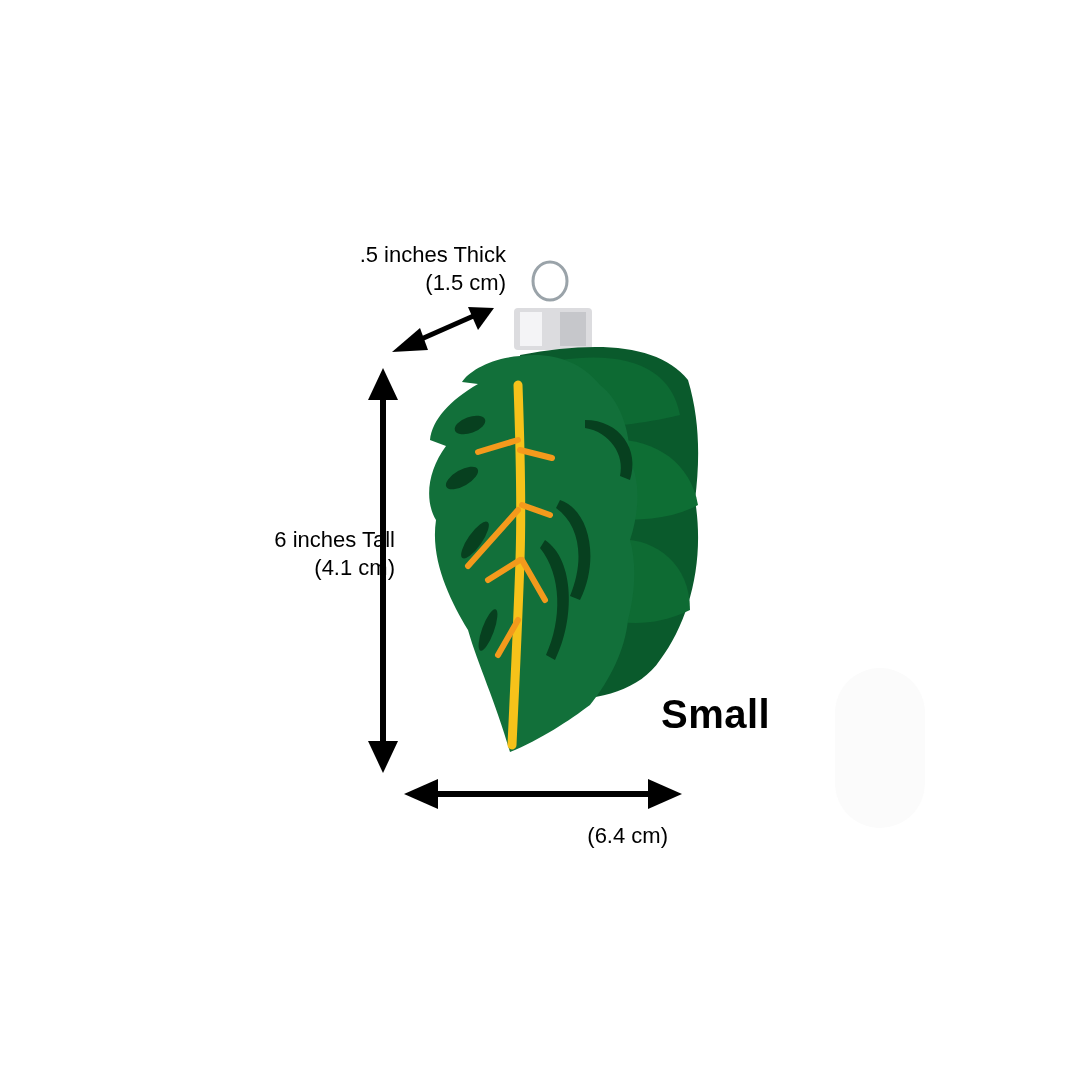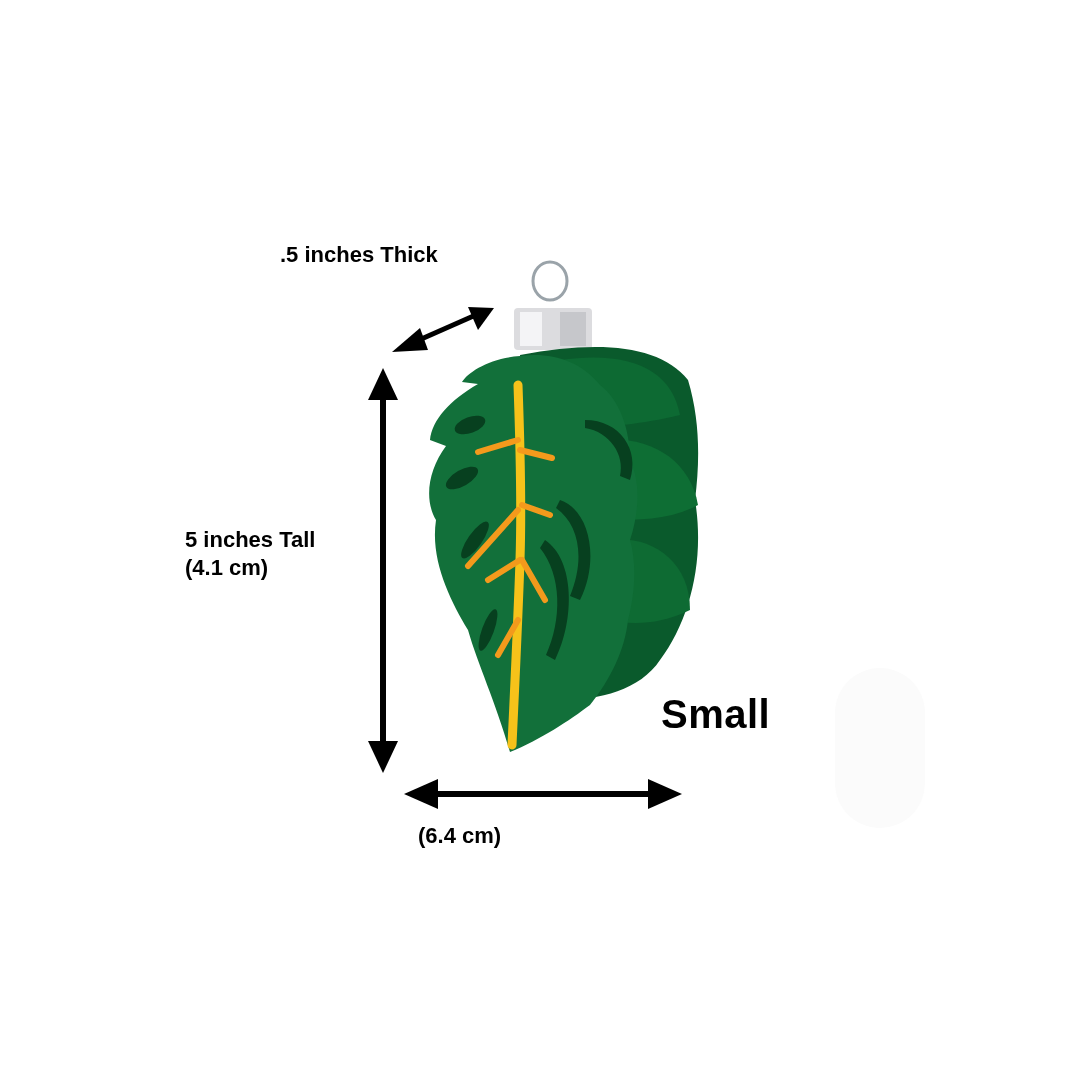--- a/index.html
+++ b/index.html
@@ -1,18 +1,18 @@
 <!DOCTYPE html>
 <html><head>
   <meta charset="utf-8">
   <style>
     html, body { margin: 0; padding: 0; background: #ffffff; }
     body { width: 1080px; height: 1080px; position: relative; overflow: hidden;
            font-family: "Liberation Sans", sans-serif; color: #000; }
-    .label { position: absolute; font-weight: bold; text-align: left; line-height: 1.25; }
+    .label { position: absolute; font-weight: normal; text-align: right; line-height: 1.25; }
     .label span { display: block; }
     .dim-label { font-size: 22px; }
     #thick-label { left: 280px; top: 241px; width: 226px; }
     #tall-label { left: 185px; top: 526px; width: 210px; }
     #wide-label { left: 418px; top: 822px; width: 250px; }
     #size-label { position: absolute; left: 661px; top: 692px; font-size: 40px; font-weight: bold; letter-spacing: 0.5px; }
     svg.overlay { position: absolute; left: 0; top: 0; }
     .ghost { position: absolute; left: 835px; top: 668px; width: 90px; height: 160px;
              border-radius: 45px; background: #fbfbfb; }
   </style>
@@ -67,24 +67,25 @@
 
   <g>
     <line x1="430" y1="794" x2="656" y2="794" stroke="#000" stroke-width="6"></line>
     <polygon points="404,794 438,779 438,809" fill="#000"></polygon>
     <polygon points="682,794 648,779 648,809" fill="#000"></polygon>
   </g>
 </svg>
 
 <div class="label dim-label" id="thick-label">
   <span>.5 inches Thick</span>
+  <span>(1.5 cm)</span>
 </div>
 
 <div class="label dim-label" id="tall-label">
-  <span>5 inches Tall</span>
+  <span>6 inches Tall</span>
   <span>(4.1 cm)</span>
 </div>
 
 <div class="label dim-label" id="wide-label">
   <span>(6.4 cm)</span>
 </div>
 
 <div id="size-label">Small</div>
 
 </body></html>

